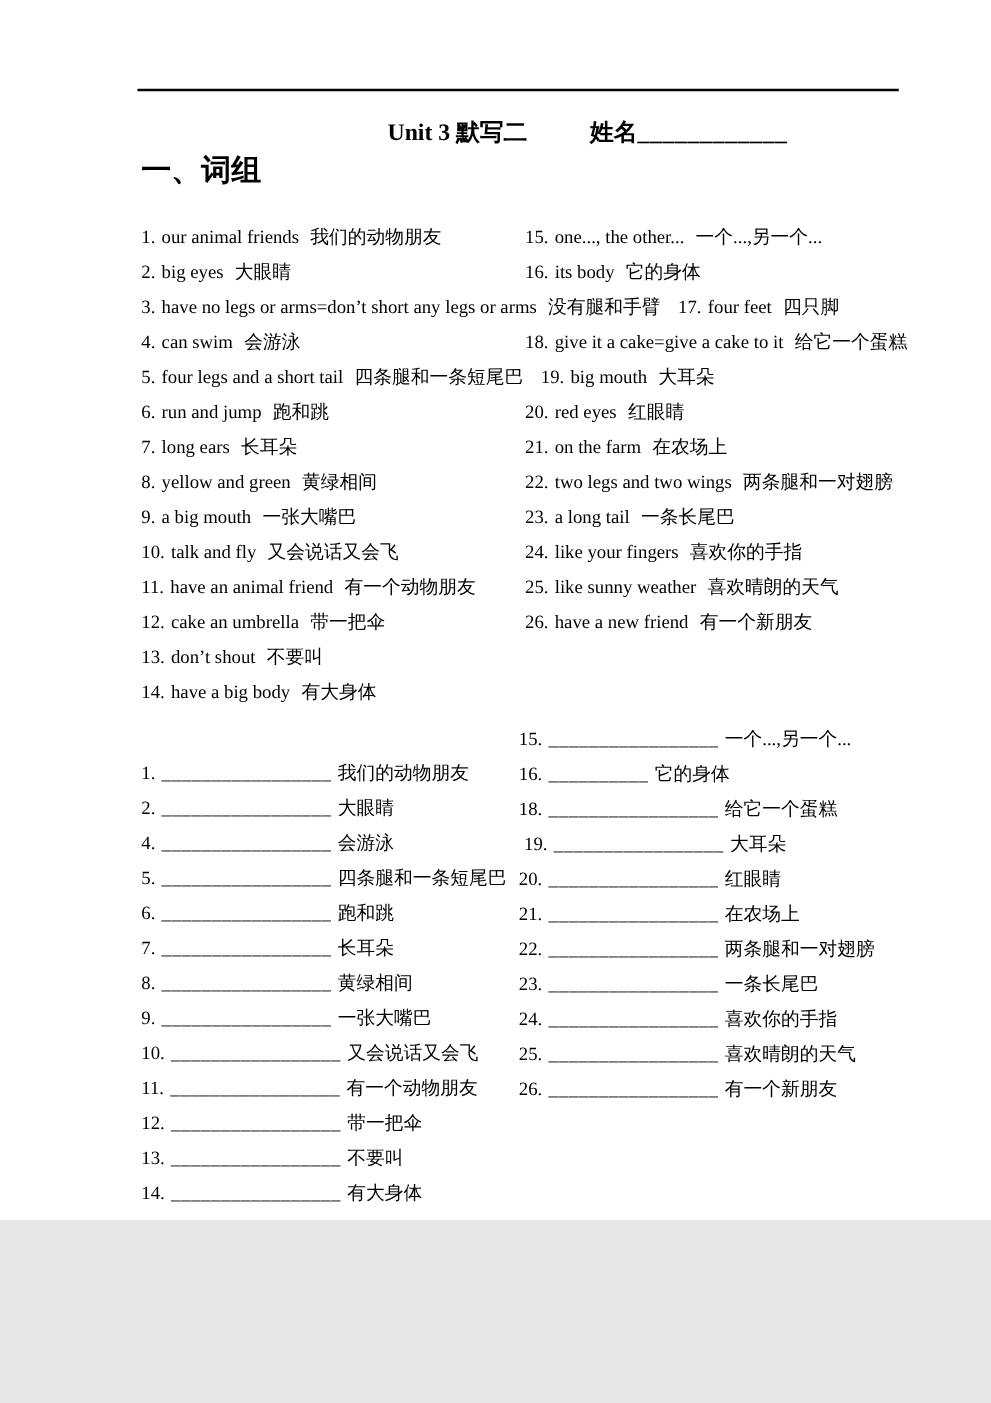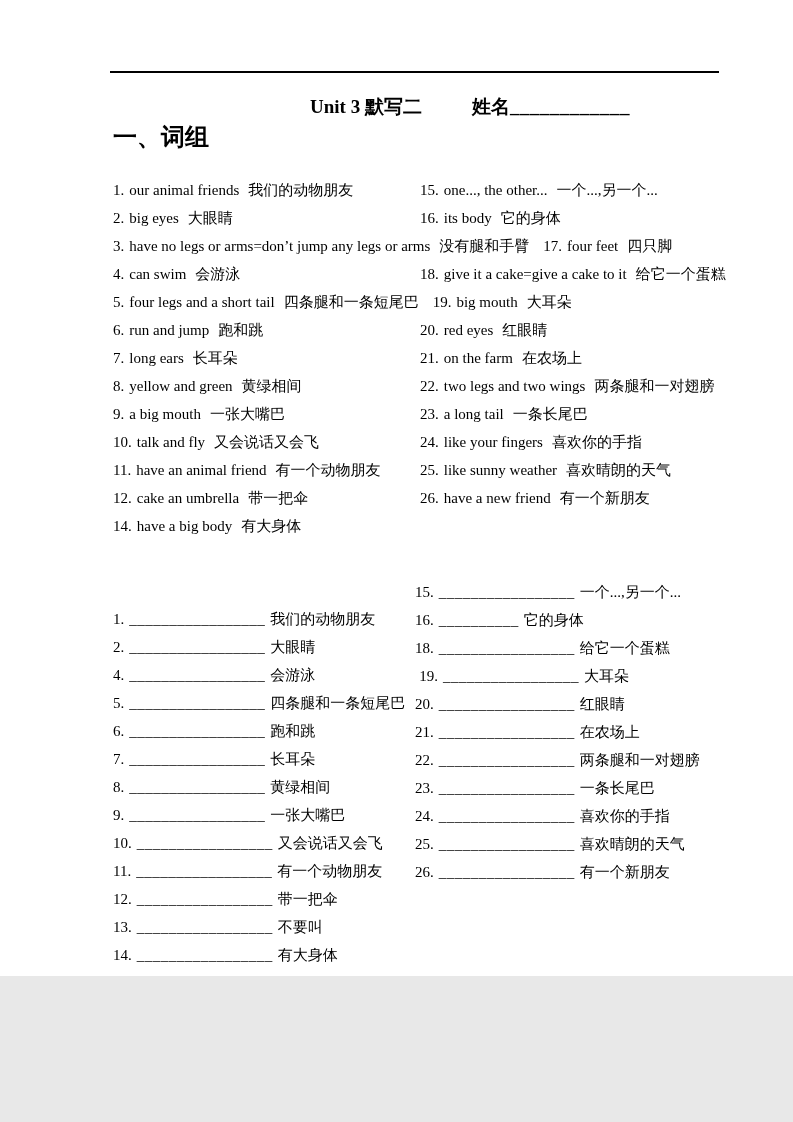--- a/index.html
+++ b/index.html
@@ -49,40 +49,41 @@
 
   <div class="title-line"><span>Unit 3 默写二</span><span class="name-label">姓名</span><span class="blank">____________</span></div>
 
   <div class="heading">一、词组</div>
 
   <div id="phrase-list" class="list">
   <div class="row"><span class="cell cell-l"><span class="num">1.</span><span class="en">our animal friends</span><span class="zh">我们的动物朋友</span></span><span class="cell cell-r"><span class="num">15.</span><span class="en">one..., the other...</span><span class="zh">一个...,另一个...</span></span></div>
 
   <div class="row"><span class="cell cell-l"><span class="num">2.</span><span class="en">big eyes</span><span class="zh">大眼睛</span></span><span class="cell cell-r"><span class="num">16.</span><span class="en">its body</span><span class="zh">它的身体</span></span></div>
 
-  <div class="row"><span class="cell cell-l"><span class="num">3.</span><span class="en">have no legs or arms=don’t jump any legs or arms</span><span class="zh">没有腿和手臂</span></span><span class="cell cell-r"><span class="num">17.</span><span class="en">four feet</span><span class="zh">四只脚</span></span></div>
+  <div class="row"><span class="cell cell-l"><span class="num">3.</span><span class="en">have no legs or arms=don’t short any legs or arms</span><span class="zh">没有腿和手臂</span></span><span class="cell cell-r"><span class="num">17.</span><span class="en">four feet</span><span class="zh">四只脚</span></span></div>
 
   <div class="row"><span class="cell cell-l"><span class="num">4.</span><span class="en">can swim</span><span class="zh">会游泳</span></span><span class="cell cell-r"><span class="num">18.</span><span class="en">give it a cake=give a cake to it</span><span class="zh">给它一个蛋糕</span></span></div>
 
   <div class="row"><span class="cell cell-l"><span class="num">5.</span><span class="en">four legs and a short tail</span><span class="zh">四条腿和一条短尾巴</span></span><span class="cell cell-r"><span class="num">19.</span><span class="en">big mouth</span><span class="zh">大耳朵</span></span></div>
 
   <div class="row"><span class="cell cell-l"><span class="num">6.</span><span class="en">run and jump</span><span class="zh">跑和跳</span></span><span class="cell cell-r"><span class="num">20.</span><span class="en">red eyes</span><span class="zh">红眼睛</span></span></div>
 
   <div class="row"><span class="cell cell-l"><span class="num">7.</span><span class="en">long ears</span><span class="zh">长耳朵</span></span><span class="cell cell-r"><span class="num">21.</span><span class="en">on the farm</span><span class="zh">在农场上</span></span></div>
 
   <div class="row"><span class="cell cell-l"><span class="num">8.</span><span class="en">yellow and green</span><span class="zh">黄绿相间</span></span><span class="cell cell-r"><span class="num">22.</span><span class="en">two legs and two wings</span><span class="zh">两条腿和一对翅膀</span></span></div>
 
   <div class="row"><span class="cell cell-l"><span class="num">9.</span><span class="en">a big mouth</span><span class="zh">一张大嘴巴</span></span><span class="cell cell-r"><span class="num">23.</span><span class="en">a long tail</span><span class="zh">一条长尾巴</span></span></div>
 
   <div class="row"><span class="cell cell-l"><span class="num">10.</span><span class="en">talk and fly</span><span class="zh">又会说话又会飞</span></span><span class="cell cell-r"><span class="num">24.</span><span class="en">like your fingers</span><span class="zh">喜欢你的手指</span></span></div>
 
   <div class="row"><span class="cell cell-l"><span class="num">11.</span><span class="en">have an animal friend</span><span class="zh">有一个动物朋友</span></span><span class="cell cell-r"><span class="num">25.</span><span class="en">like sunny weather</span><span class="zh">喜欢晴朗的天气</span></span></div>
 
   <div class="row"><span class="cell cell-l"><span class="num">12.</span><span class="en">cake an umbrella</span><span class="zh">带一把伞</span></span><span class="cell cell-r"><span class="num">26.</span><span class="en">have a new friend</span><span class="zh">有一个新朋友</span></span></div>
 
+  <div class="row"><span class="cell cell-l"><span class="num">13.</span><span class="en">don’t shout</span><span class="zh">不要叫</span></span></div>
 
   <div class="row"><span class="cell cell-l"><span class="num">14.</span><span class="en">have a big body</span><span class="zh">有大身体</span></span></div>
 </div>
 
   <div id="blank-list" class="list">
   <div class="row"><span class="cell cell-l"><span class="num">1.</span><span class="blank">_________________</span><span class="zh">我们的动物朋友</span></span><span class="cell cell-r"><span class="num">15.</span><span class="blank">_________________</span><span class="zh">一个...,另一个...</span></span></div>
 
   <div class="row"><span class="cell cell-l"><span class="num">2.</span><span class="blank">_________________</span><span class="zh">大眼睛</span></span><span class="cell cell-r"><span class="num">16.</span><span class="blank">__________</span><span class="zh">它的身体</span></span></div>
 
 

